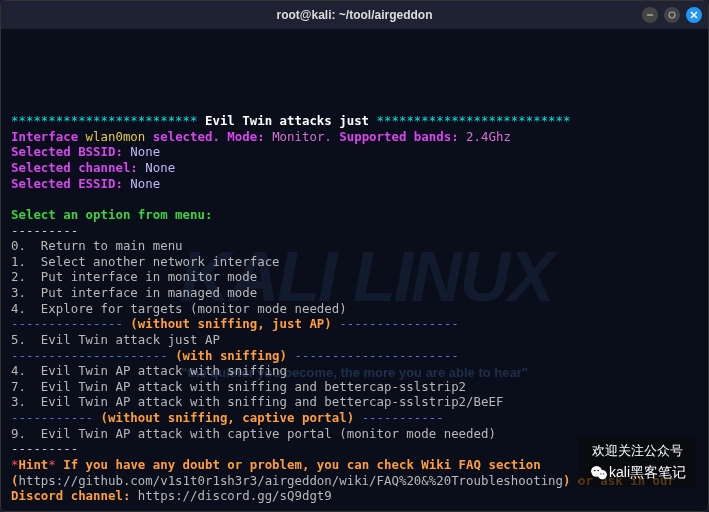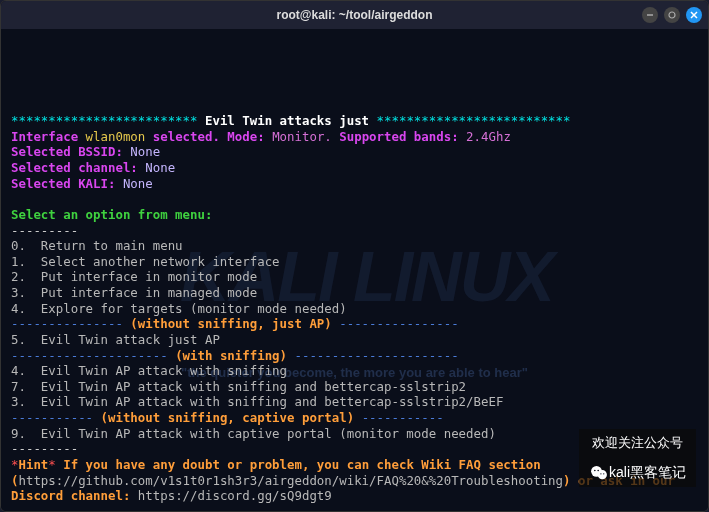--- a/index.html
+++ b/index.html
@@ -126,21 +126,21 @@
       padding: 6px 10px 4px 10px;
       z-index: 5;
       display: flex;
       flex-direction: column;
       align-items: center;
     }
     .overlay-t {
       color: #fff;
       font-family: sans-serif;
       font-size: 13px;
-      margin-bottom: 12px;
+      margin-bottom: 4px;
     }
     .overlay-b {
       display: flex;
       align-items: center;
     }
     .wechat-ico {
       width: 20px;
       height: 20px;
     }
     .overlay-l {
@@ -176,21 +176,21 @@
   </div>
 
   <div class="terminal">
     <div class="wm-bg">KALI LINUX</div>
     <div class="wm-sub">"the quieter you become, the more you are able to hear"</div>
 
     <div class="term-content"><span class="cyan">*************************</span><span class="white-b"> Evil Twin attacks just </span><span class="cyan">**************************</span>
 <span class="cyan-b">Interface </span><span class="yellow">wlan0mon</span><span class="cyan-b"> selected. </span><span class="cyan-b">Mode: </span><span class="magenta">Monitor. </span><span class="cyan-b">Supported bands: </span><span class="magenta">2.4Ghz</span>
 <span class="cyan-b">Selected BSSID: </span><span class="orange">None</span>
 <span class="cyan-b">Selected channel: </span><span class="orange">None</span>
-<span class="cyan-b">Selected KALI: </span><span class="orange">None</span>
+<span class="cyan-b">Selected ESSID: </span><span class="orange">None</span>
 
 <span class="green-b">Select an option from menu:</span>
 <span>---------</span>
 <span class="gray">0.  Return to main menu</span>
 <span class="gray">1.  Select another network interface</span>
 <span class="gray">2.  Put interface in monitor mode</span>
 <span class="gray">3.  Put interface in managed mode</span>
 <span class="gray">4.  Explore for targets (monitor mode needed)</span>
 <span class="blue-sep">--------------- </span><span class="orange-b">(without sniffing, just AP)</span><span class="blue-sep"> ----------------</span>
 <span class="gray">5.  Evil Twin attack just AP</span>

